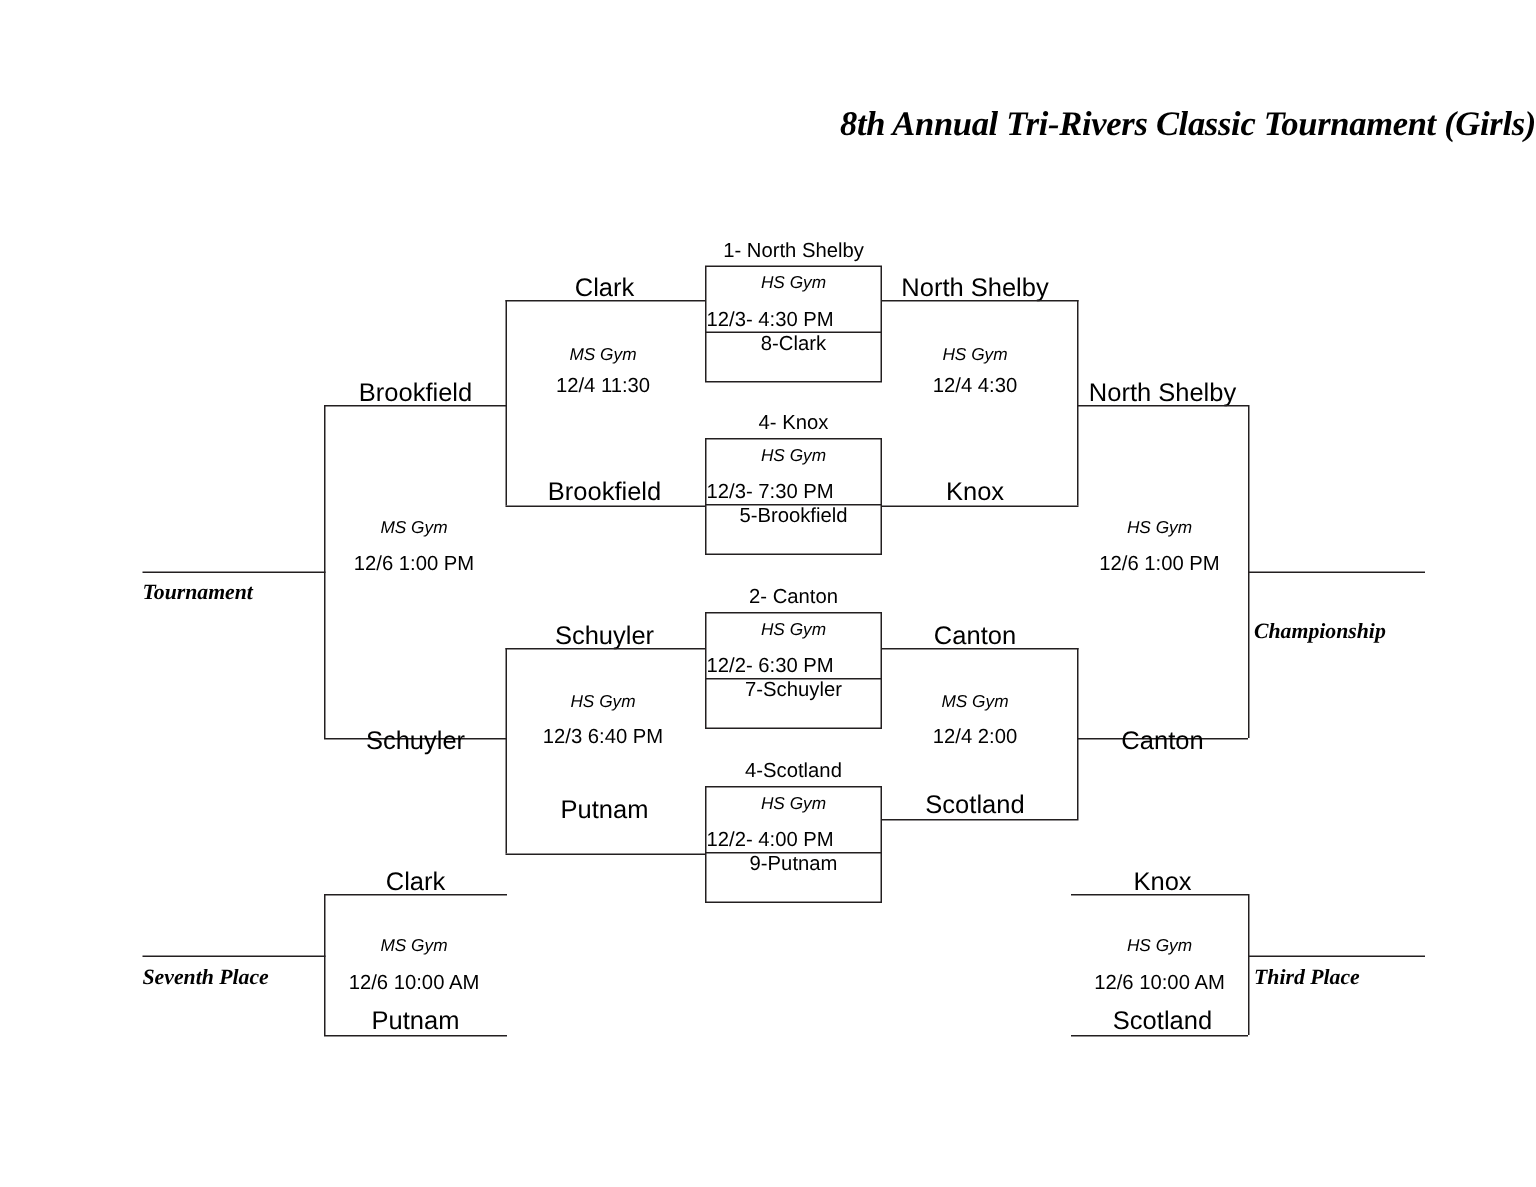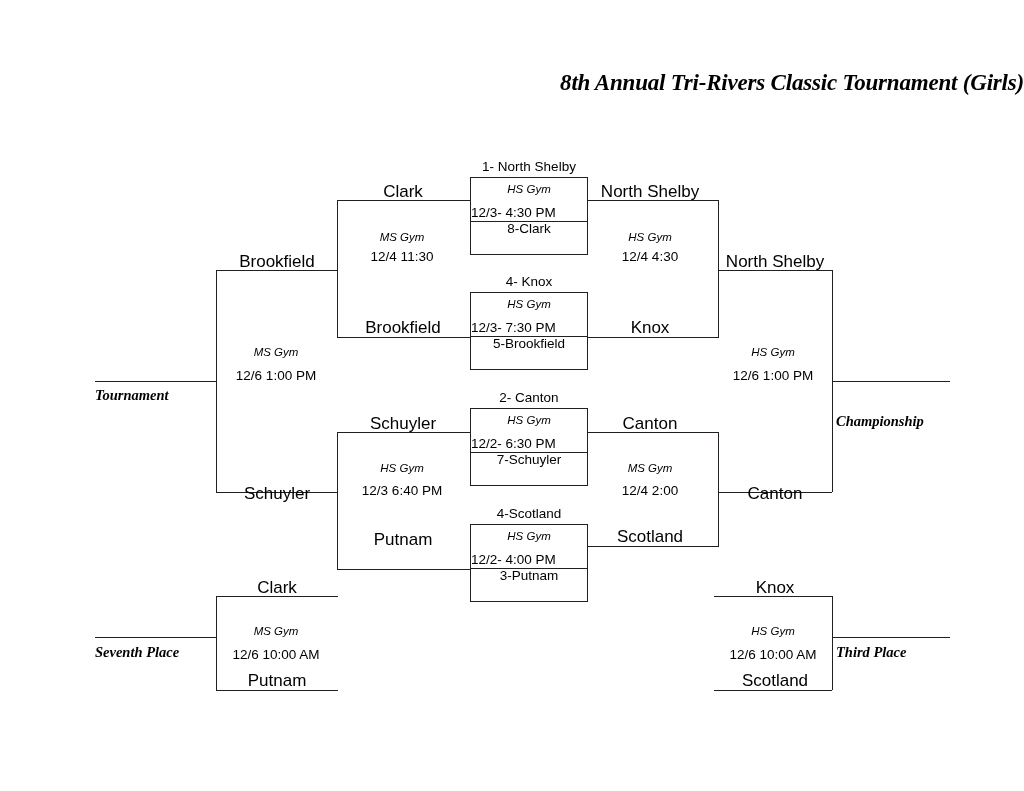--- a/index.html
+++ b/index.html
@@ -158,21 +158,21 @@
     <div class="when">12/2- 6:30 PM</div>
   </div>
   <div class="seed-bottom" style="left:449px; top:452px;">7-Schuyler</div>
   <div class="hline" style="left:470px; top:452px; width:118px;"></div>
 
   <div class="seed-top" style="left:449px; top:506px;">4-Scotland</div>
   <div class="gamebox" style="left:470px; top:524px;">
     <div class="gym">HS Gym</div>
     <div class="when">12/2- 4:00 PM</div>
   </div>
-  <div class="seed-bottom" style="left:449px; top:568px;">3-Putnam</div>
+  <div class="seed-bottom" style="left:449px; top:568px;">9-Putnam</div>
   <div class="hline" style="left:470px; top:568px; width:118px;"></div>
 
   <div class="team-label" style="left:328px; top:182px;">Clark</div>
   <div class="hline" style="left:337px; top:200px; width:133px;"></div>
   <div class="vline" style="left:337px; top:200px; height:137px;"></div>
   <div class="hline" style="left:337px; top:337px; width:133px;"></div>
   <div class="team-label" style="left:328px; top:318px;">Brookfield</div>
   <div class="arm-gym" style="left:332px; top:231px;">MS Gym</div>
   <div class="arm-when" style="left:332px; top:249px;">12/4 11:30</div>
 

